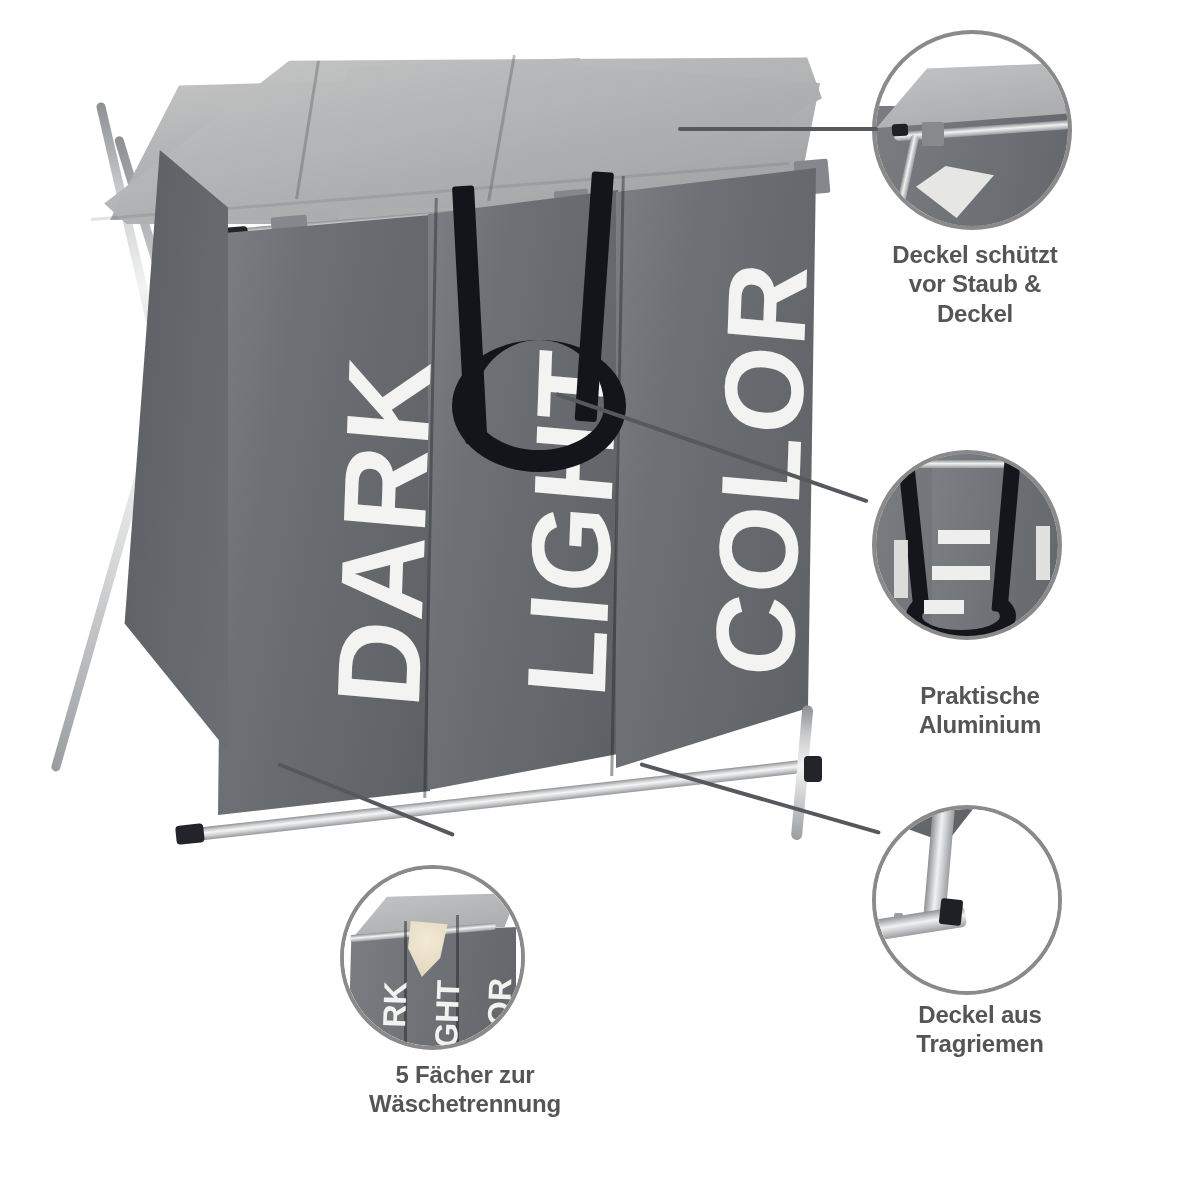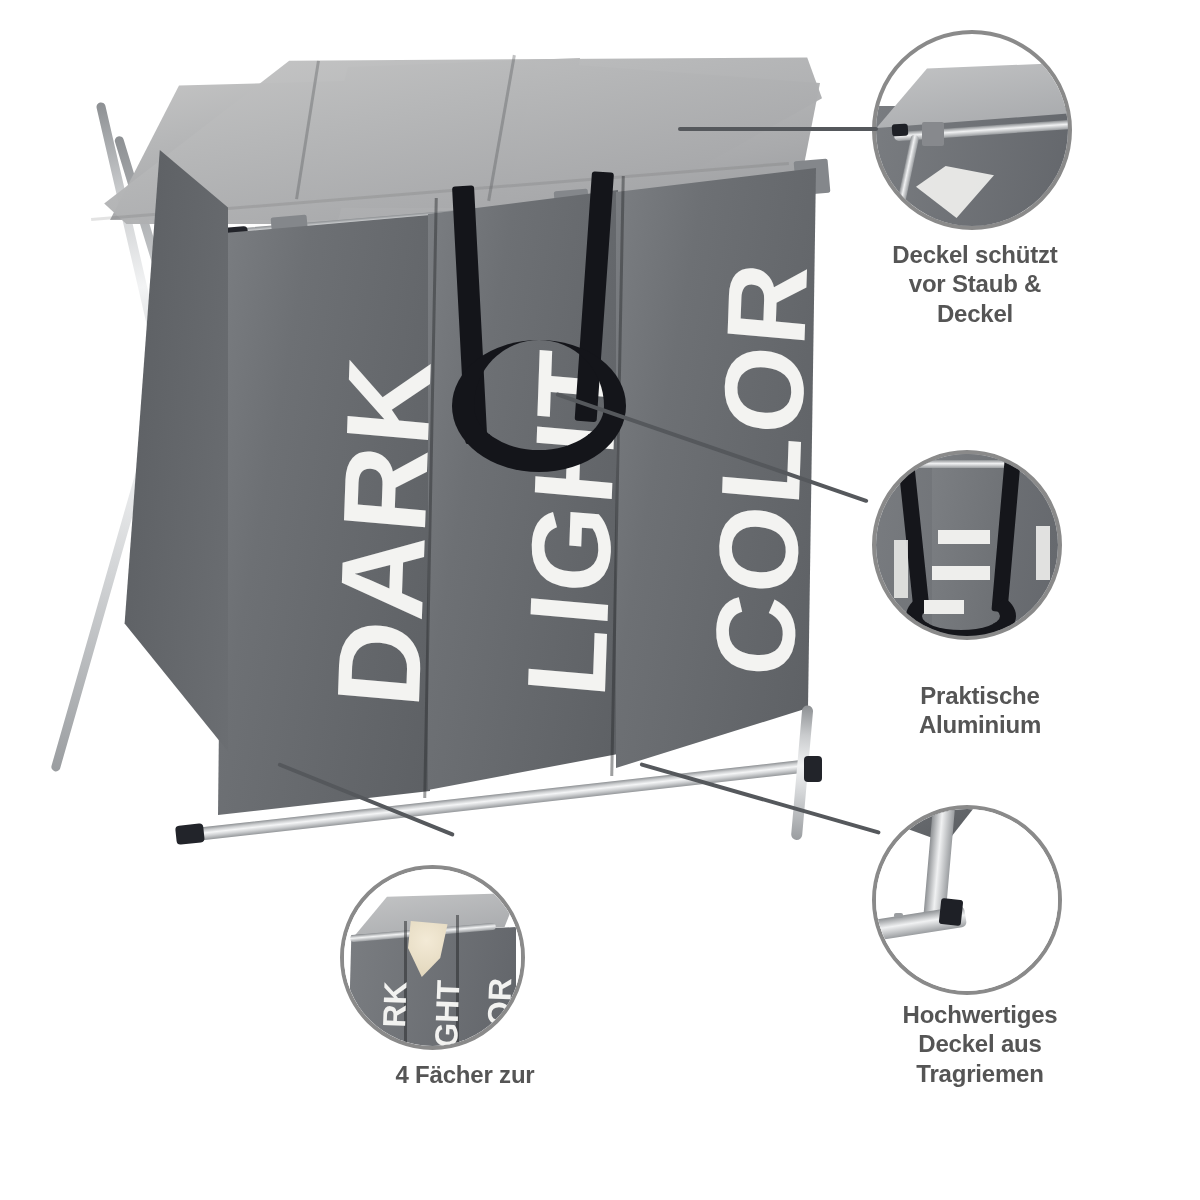--- a/index.html
+++ b/index.html
@@ -223,21 +223,20 @@
       <div class="mini mini-tubev" style="left:52px;top:-4px;width:22px;height:118px;transform:rotate(5deg);"></div>
       <div class="mini mini-tube" style="left:-6px;top:104px;width:96px;height:21px;transform:rotate(-9deg);"></div>
       <div class="mini mini-cap" style="left:64px;top:90px;width:22px;height:26px;transform:rotate(6deg);"></div>
       <div class="mini" style="left:18px;top:104px;width:9px;height:5px;background:#9a9da0;border-radius:2px;"></div>
     </div>
   </div>
 
   <div class="connector" style="left:640px;top:762px;width:250px;transform:rotate(16deg);"></div>
 
   <div class="callout-text" style="left:790px;top:1000px;width:380px;">
-    <div>Hochwertiges</div>
     <div>Deckel aus</div>
     <div>Tragriemen</div>
   </div>
 
   <div class="bubble" style="left:340px;top:865px;width:185px;height:185px;">
     <div class="inner">
       <div class="mini" style="left:0;top:0;width:185px;height:185px;background:#ffffff;"></div>
       <div class="mini mini-lid" style="left:6px;top:24px;width:168px;height:46px;
            clip-path:polygon(2% 96%,22% 8%,100% 0%,92% 74%);"></div>
       <div class="mini mini-panel" style="left:4px;top:58px;width:168px;height:132px;
@@ -249,16 +248,17 @@
            clip-path:polygon(6% 0%,86% 6%,70% 66%,30% 100%,0% 48%);"></div>
       <div class="mini-word" style="left:32px;top:158px;font-size:32px;transform:rotate(-88deg);">RK</div>
       <div class="mini-word" style="left:84px;top:178px;font-size:32px;transform:rotate(-88deg);">GHT</div>
       <div class="mini-word" style="left:136px;top:176px;font-size:32px;transform:rotate(-88deg);">LOR</div>
     </div>
   </div>
 
   <div class="connector" style="left:278px;top:762px;width:190px;transform:rotate(22deg);"></div>
 
   <div class="callout-text" style="left:250px;top:1060px;width:430px;">
-    <div>4 Fächer zur</div>
+    <div>5 Fächer zur</div>
+    <div>Wäschetrennung</div>
   </div>
 
 </div>
 
 </body></html>

